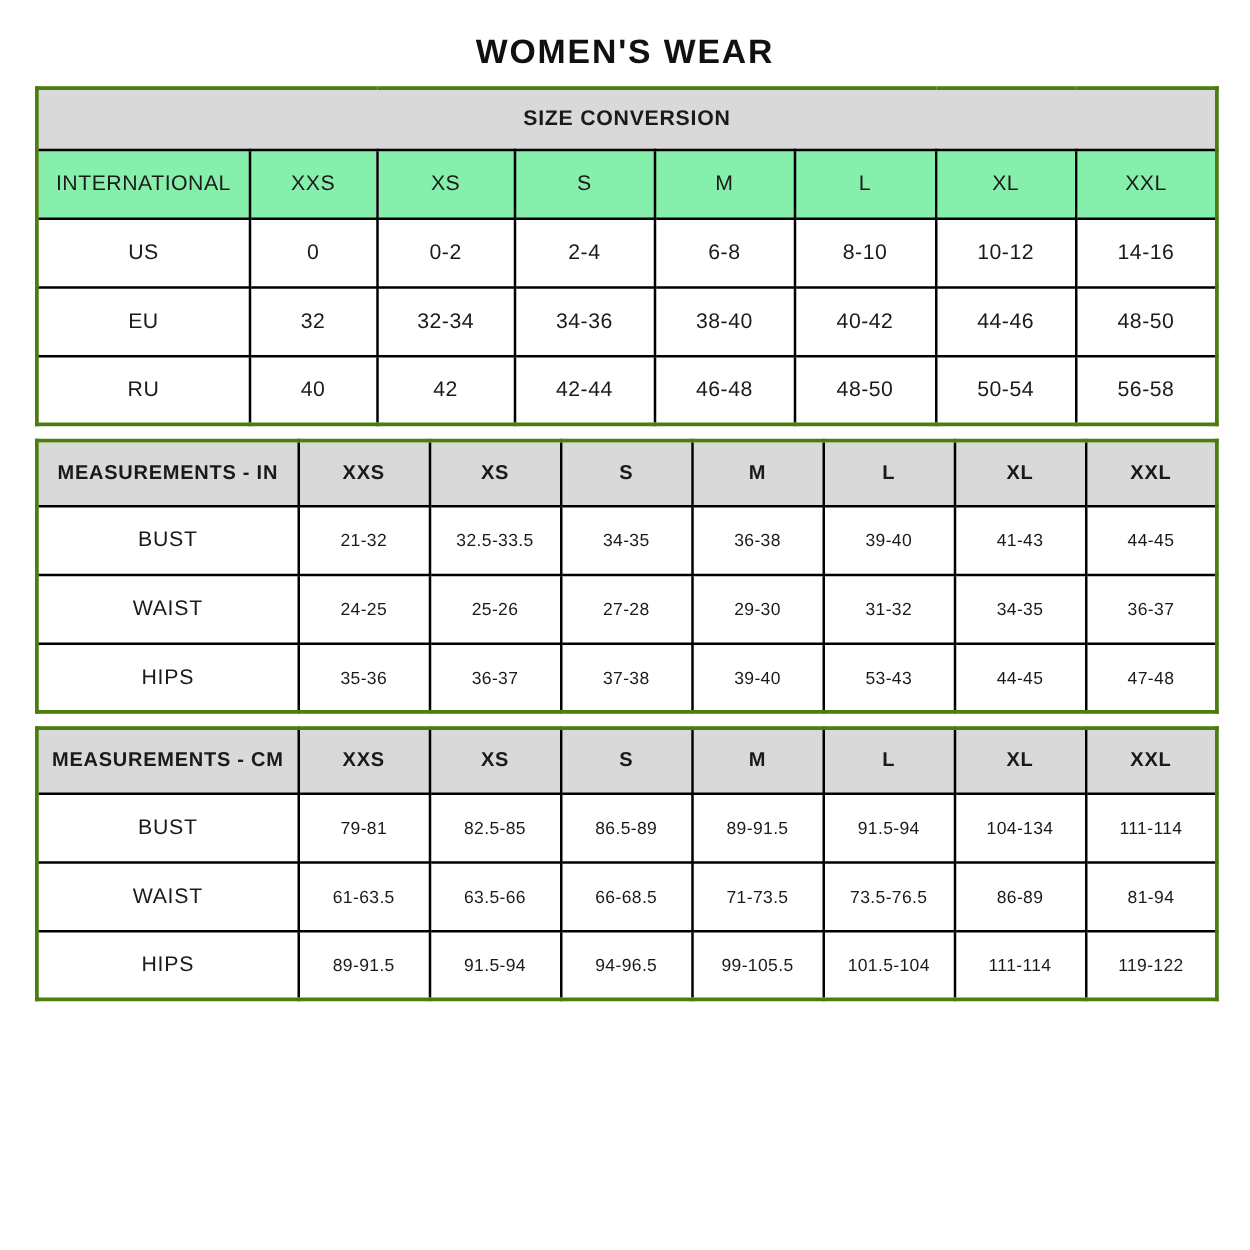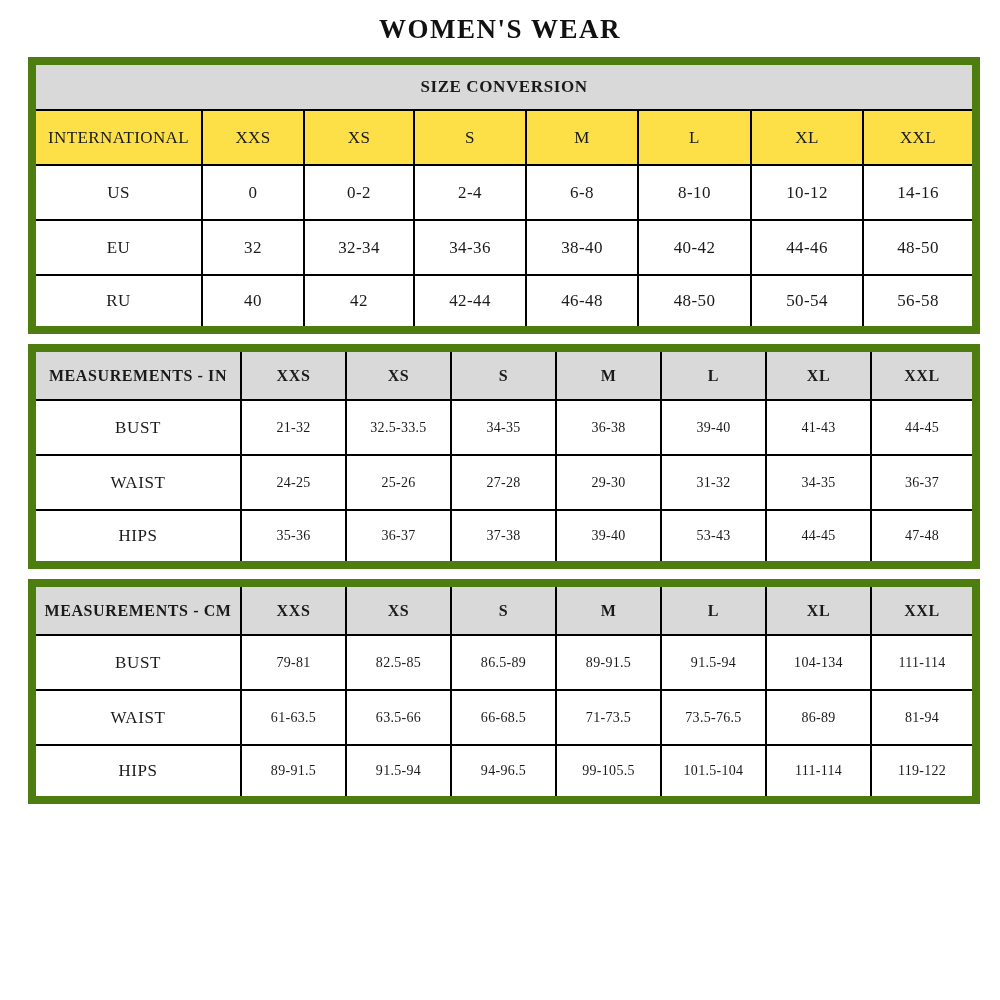--- a/index.html
+++ b/index.html
@@ -8,39 +8,38 @@
     padding: 0;
     background: #ffffff;
     width: 1000px;
     height: 1000px;
     font-family: "Liberation Sans", "DejaVu Sans", sans-serif;
     color: #1a1a1a;
   }
   .page {
     width: 1000px;
     height: 1000px;
-    padding: 0 28px;
+    padding: 12px 28px;
     overflow: hidden;
-    font-family: Liberation Serif, serif;
   }
   .title {
     margin: 12px 0 0 0;
     height: 35px;
     line-height: 35px;
     text-align: center;
     font-size: 27px;
     font-weight: 700;
     letter-spacing: 1.5px;
     color: #111111;
   }
   table.tbl {
     border-collapse: collapse;
     table-layout: fixed;
     width: 944px;
-    border: 8px solid #4d7c0f;
+    border: 3px solid #4d7c0f;
   }
   table.tbl th, table.tbl td {
     border: 2px solid #000000;
     text-align: center;
     vertical-align: middle;
     padding: 0 4px;
     overflow: hidden;
     white-space: nowrap;
   }
   
@@ -49,21 +48,21 @@
     height: 49px;
     background: #d9d9d9;
     font-size: 17px;
     font-weight: 700;
     letter-spacing: 0.6px;
   }
   .t1 .colhead th {
     height: 55px;
     font-weight: 400;
     font-size: 17px;
-    background: #fde047;
+    background: #86efac;
     letter-spacing: 0.4px;
   }
   .t1 tbody tr { height: 55px; }
   .t1 tbody td { font-size: 17px; letter-spacing: 0.4px; }
   
   .tm { margin-top: 10px; }
   .tm thead th {
     height: 52px;
     background: #d9d9d9;
     font-size: 16px;

